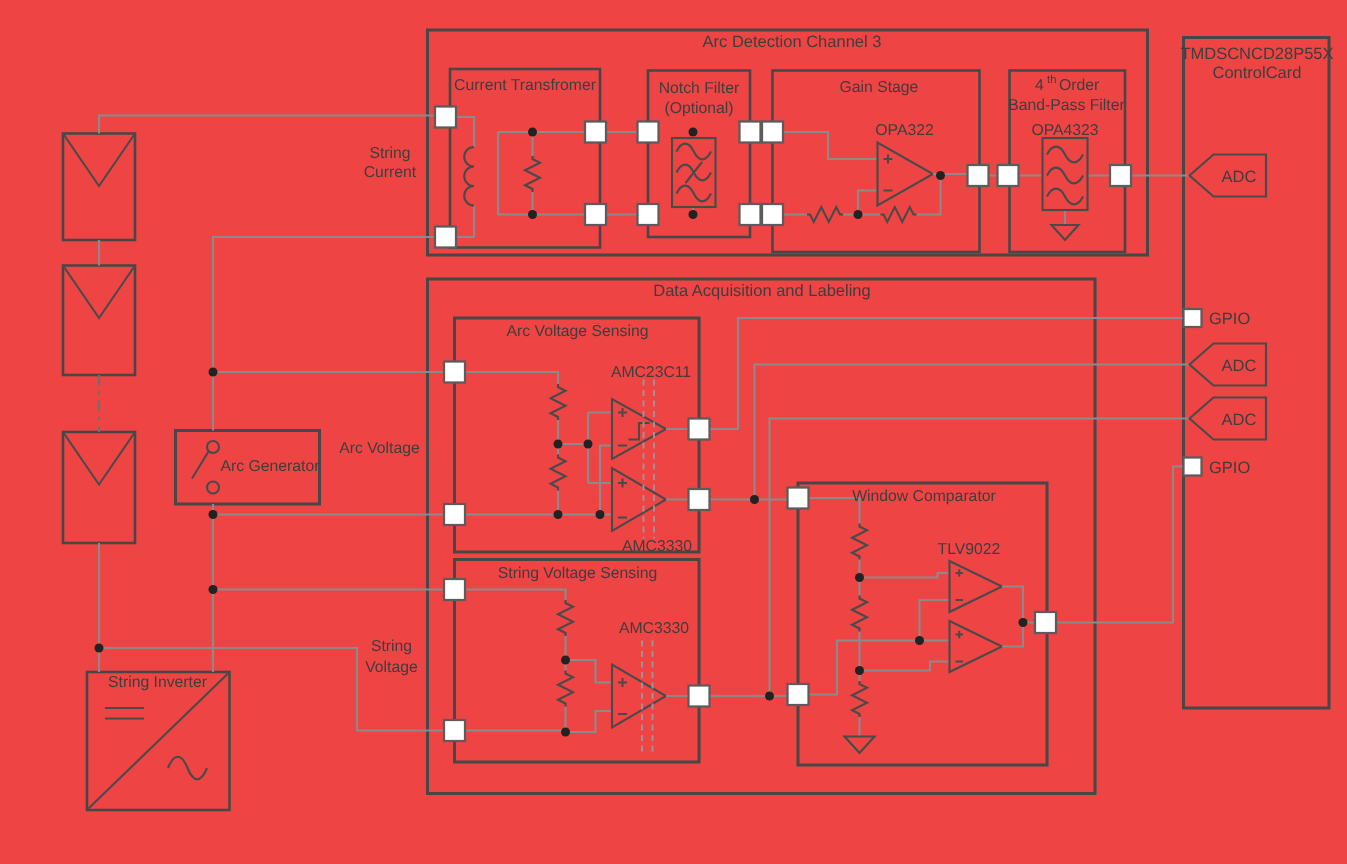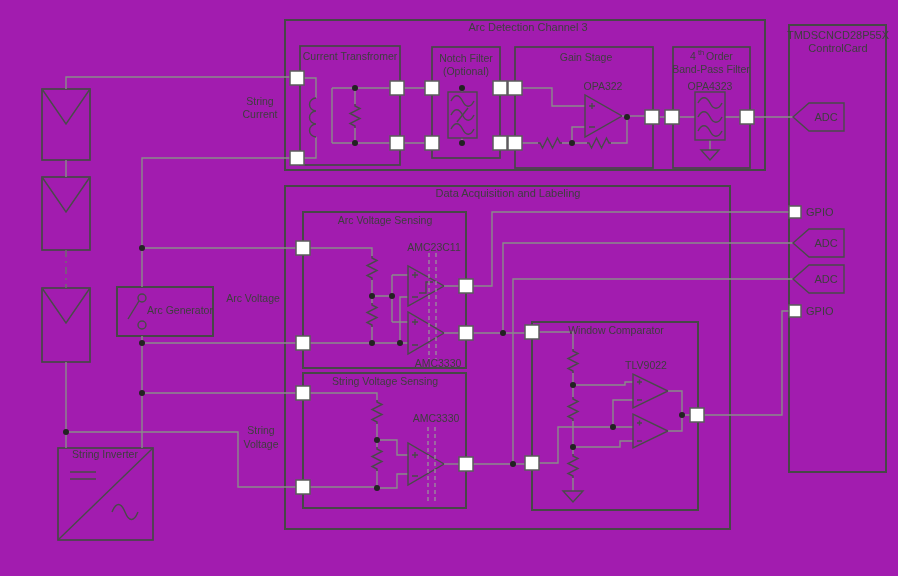--- a/index.html
+++ b/index.html
@@ -1,16 +1,16 @@
 <!DOCTYPE html>
 <html><head>
 <meta charset="utf-8">
 <style>
   html,body{margin:0;padding:0;background:#e9e9e9;}
-  .stage{width:898px;height:576px;background:#a21caf;position:relative;margin:0 auto;overflow:hidden;}
+  .stage{width:898px;height:576px;background:#ef4444;position:relative;margin:0 auto;overflow:hidden;}
   svg{display:block;}
   .box{fill:none;stroke:#474747;stroke-width:1.7px;}
   .box2{fill:none;stroke:#474747;stroke-width:2px;}
   .wire{fill:none;stroke:#8b8b8b;stroke-width:1.4px;}
   .sym{fill:none;stroke:#4a4a4a;stroke-width:1.4px;}
   .port{fill:#ffffff;stroke:#5c5c5c;stroke-width:1.5px;}
   .dot{fill:#222222;stroke:none;}
   .iso{fill:none;stroke:#9a9a9a;stroke-width:1.2px;stroke-dasharray:4 3;}
   .dashseg{fill:none;stroke:#6f6f6f;stroke-width:1.4px;stroke-dasharray:7 4 2 4;}
   text{font-family:"Liberation Sans",sans-serif;font-size:11px;fill:#3e3e3e;}

